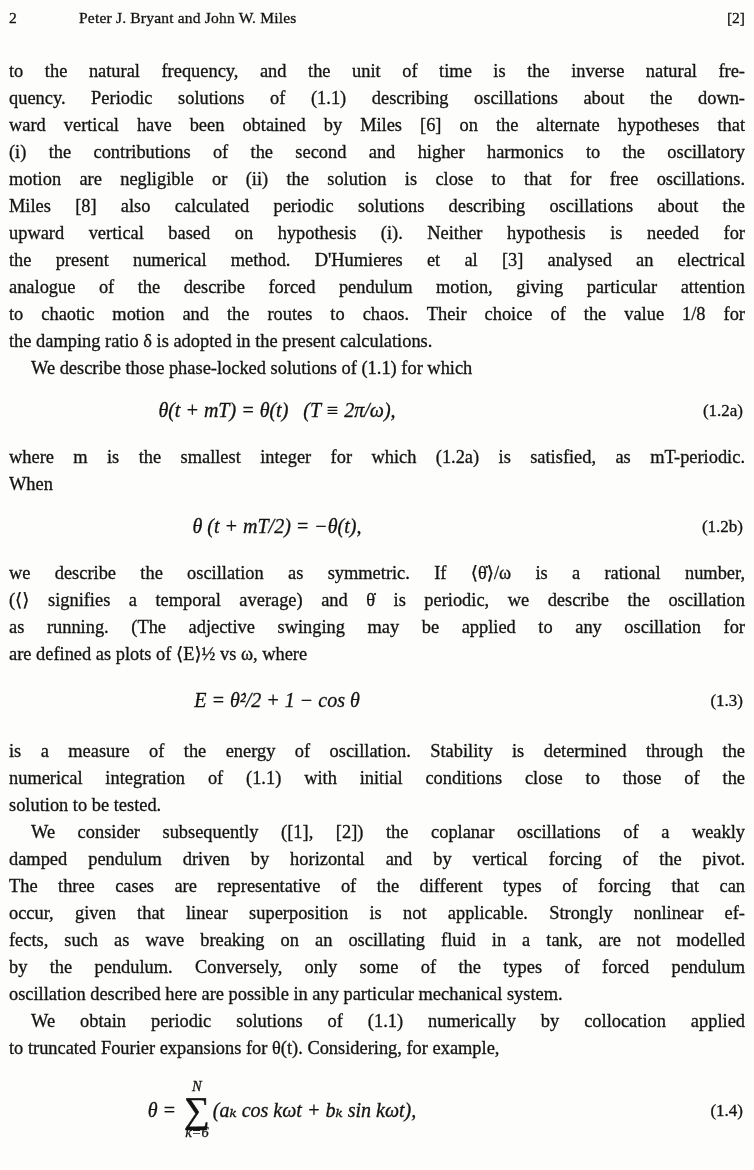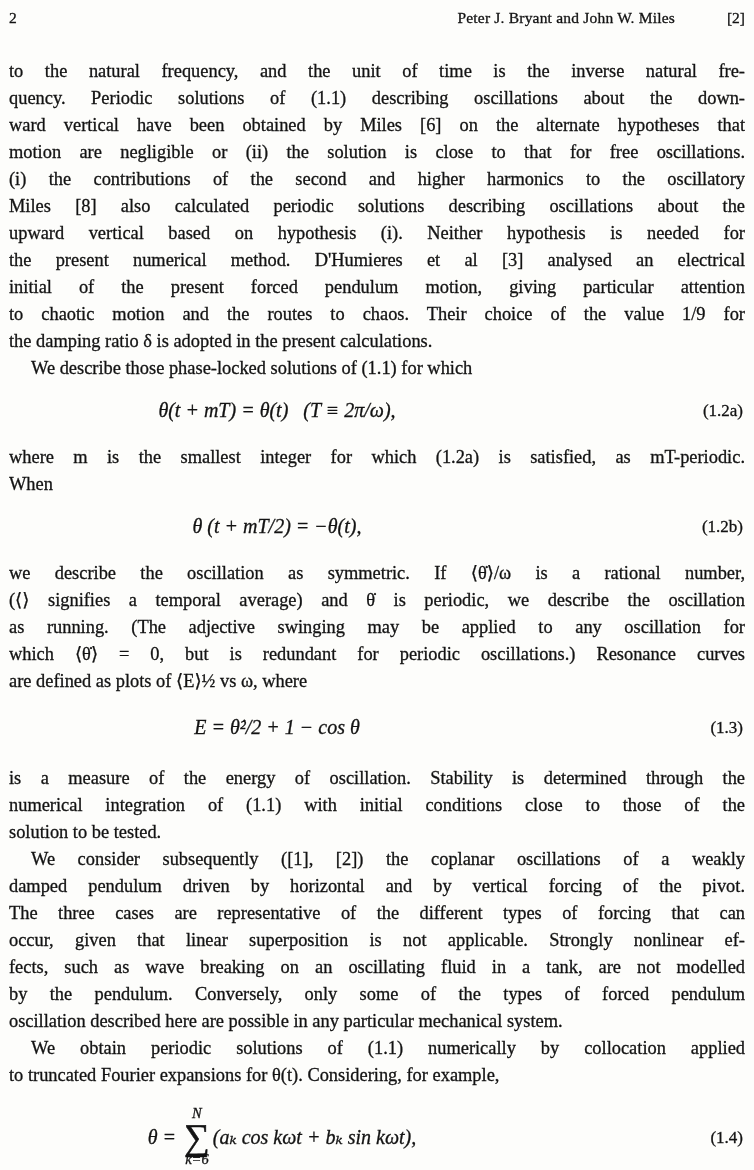--- a/index.html
+++ b/index.html
@@ -17,21 +17,21 @@
     -webkit-text-stroke: 0.3px #131313;
   }
   
   .header {
     display: flex;
     align-items: baseline;
     font-size: 15.5px;
     line-height: 20px;
   }
   .header .pg   { width: 70px; text-align: left; }
-  .header .title{ flex: 1; text-align: right; letter-spacing: 0.2px; }
+  .header .title{ flex: 1; text-align: left; letter-spacing: 0.2px; }
   .header .ref  { width: 70px; text-align: right; }
   
   .bodytext {
     margin-top: 30px;
     font-size: 18.4px;
     line-height: 27px;
   }
   .ln {
     margin: 0;
     height: 27px;
@@ -102,48 +102,47 @@
     <span class="pg">2</span>
     <span class="title">Peter J. Bryant and John W. Miles</span>
     <span class="ref">[2]</span>
   </div>
 
   <div class="bodytext">
 
     <p class="ln j">to the natural frequency, and the unit of time is the inverse natural fre-</p>
     <p class="ln j">quency. Periodic solutions of (1.1) describing oscillations about the down-</p>
     <p class="ln j">ward vertical have been obtained by Miles [6] on the alternate hypotheses that</p>
+    <p class="ln j">(i) the contributions of the second and higher harmonics to the oscillatory</p>
     <p class="ln j">motion are negligible or (ii) the solution is close to that for free oscillations.</p>
-    <p class="ln j">(i) the contributions of the second and higher harmonics to the oscillatory</p>
     <p class="ln j">Miles [8] also calculated periodic solutions describing oscillations about the</p>
     <p class="ln j">upward vertical based on hypothesis (i). Neither hypothesis is needed for</p>
     <p class="ln j">the present numerical method. D'Humieres et al [3] analysed an electrical</p>
-    <p class="ln j">initial of the present forced pendulum motion, giving particular attention</p>
-    <p class="ln j">to chaotic motion and the routes to chaos. Their choice of the value 1/9 for</p>
+    <p class="ln j">analogue of the describe forced pendulum motion, giving particular attention</p>
+    <p class="ln j">to chaotic motion and the routes to chaos. Their choice of the value 1/8 for</p>
     <p class="ln">the damping ratio δ is adopted in the present calculations.</p>
 
     <p class="ln ind">We describe those phase-locked solutions of (1.1) for which</p>
 
     <div class="eq">
       <span class="eq-body">θ(t + mT) = θ(t)   (T ≡ 2π/ω),</span>
       <span class="eq-num">(1.2a)</span>
     </div>
 
     <p class="ln j">where m is the smallest integer for which (1.2a) is satisfied, as mT-periodic.</p>
     <p class="ln">When</p>
 
     <div class="eq">
       <span class="eq-body">θ (t + mT/2) = −θ(t),</span>
       <span class="eq-num">(1.2b)</span>
     </div>
 
     <p class="ln j">we describe the oscillation as symmetric. If ⟨θ̇⟩/ω is a rational number,</p>
     <p class="ln j">(⟨⟩ signifies a temporal average) and θ̇ is periodic, we describe the oscillation</p>
     <p class="ln j">as running. (The adjective swinging may be applied to any oscillation for</p>
-    <p class="ln j">which ⟨θ̇⟩ = 0, but is redundant for periodic oscillations.) Resonance curves</p>
     <p class="ln">are defined as plots of ⟨E⟩½ vs ω, where</p>
 
     <div class="eq eq13">
       <span class="eq-body">E = θ̇²/2 + 1 − cos θ</span>
       <span class="eq-num">(1.3)</span>
     </div>
 
     <p class="ln j">is a measure of the energy of oscillation. Stability is determined through the</p>
     <p class="ln j">numerical integration of (1.1) with initial conditions close to those of the</p>
     <p class="ln">solution to be tested.</p>

